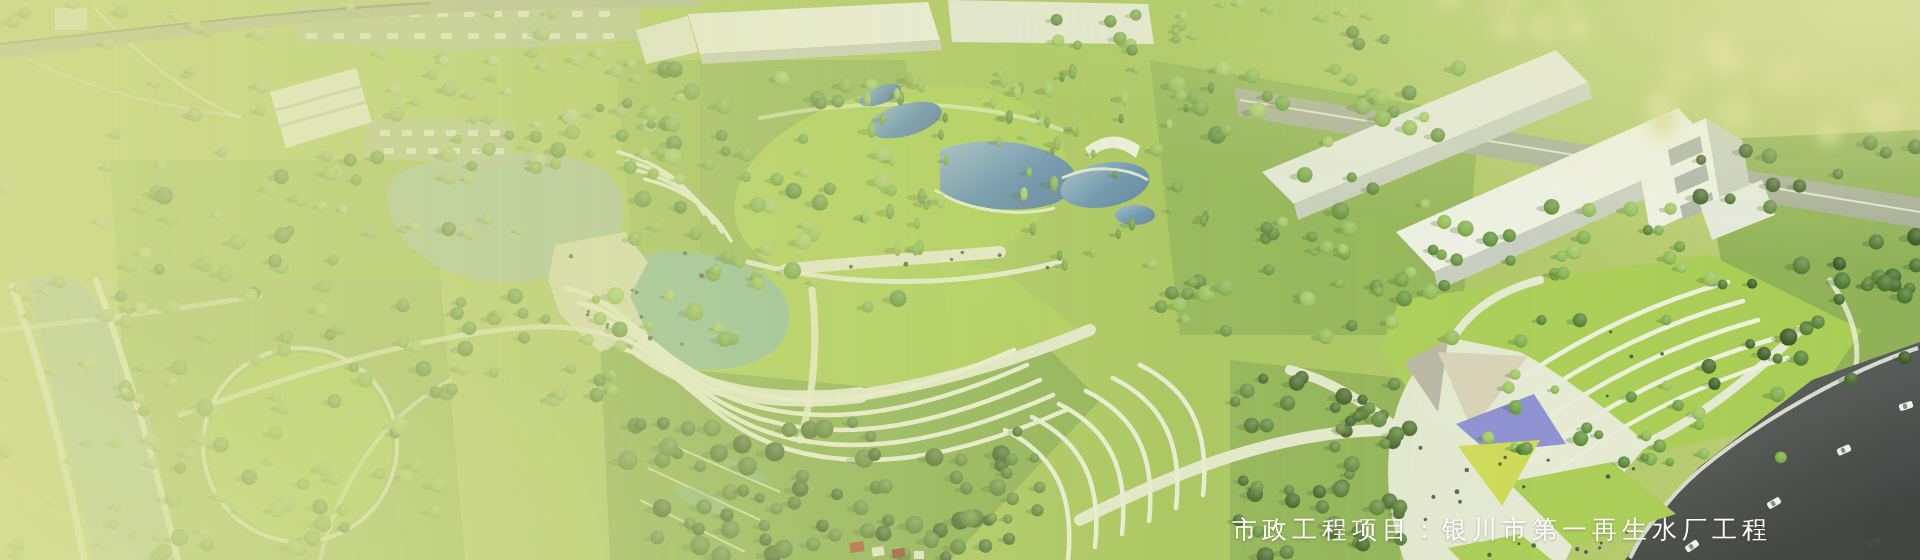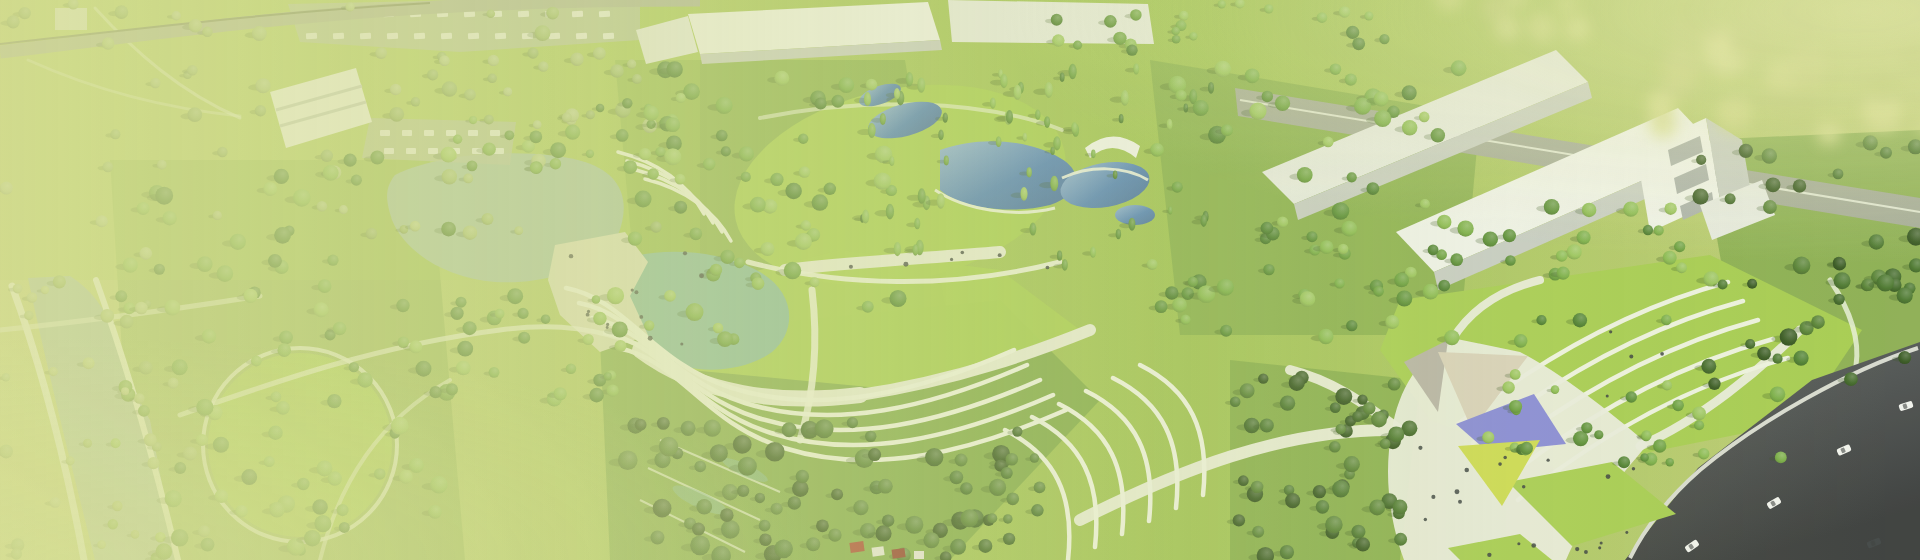--- a/index.html
+++ b/index.html
@@ -1797,13 +1797,14 @@
       </g>
 
   <g>
     <rect x="0" y="0" width="1920" height="560" fill="url(#hazeLeft)"></rect>
     <rect x="0" y="0" width="1920" height="560" fill="url(#hazeTR)"></rect>
     <rect x="0" y="0" width="1920" height="560" fill="url(#hazeBL)"></rect>
     <rect x="0" y="0" width="1920" height="560" opacity=".07" fill="#e9eab2"></rect>
   </g>
 </svg>
 
+<div class="caption" style="color: rgb(255, 255, 255);">市政工程项目：银川市第一再生水厂工程</div>
 </div>
 
 </body></html>

